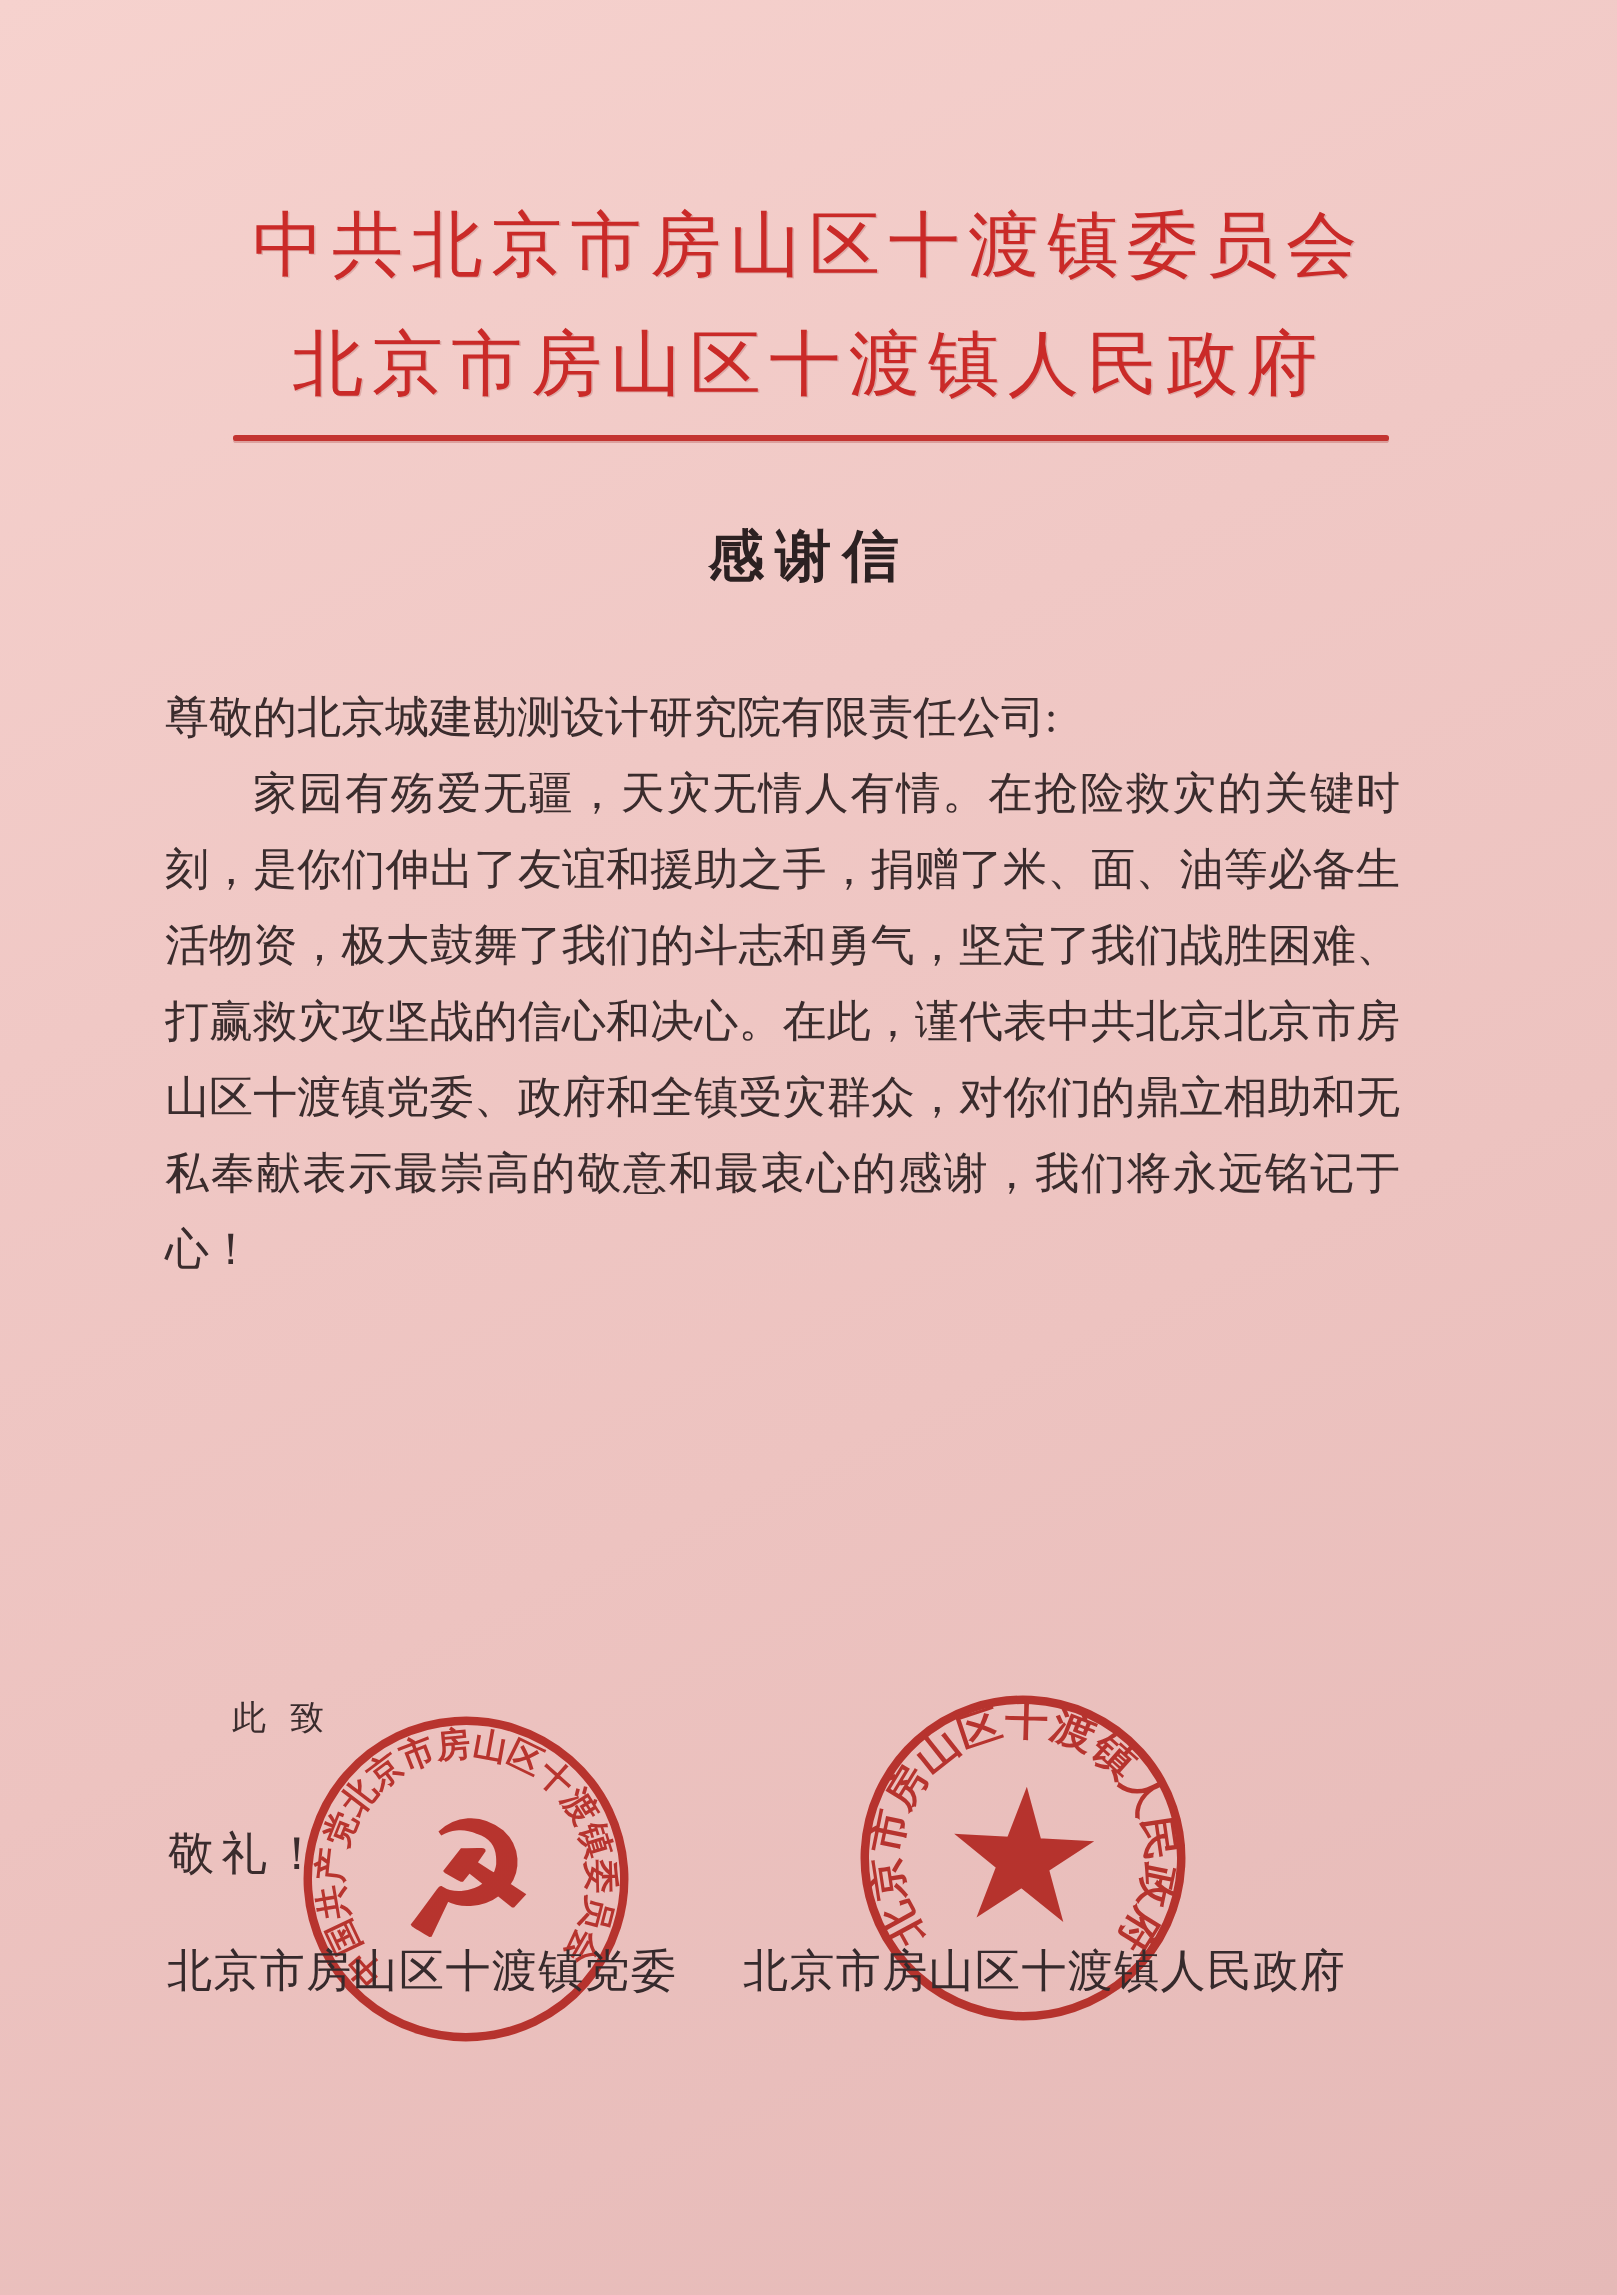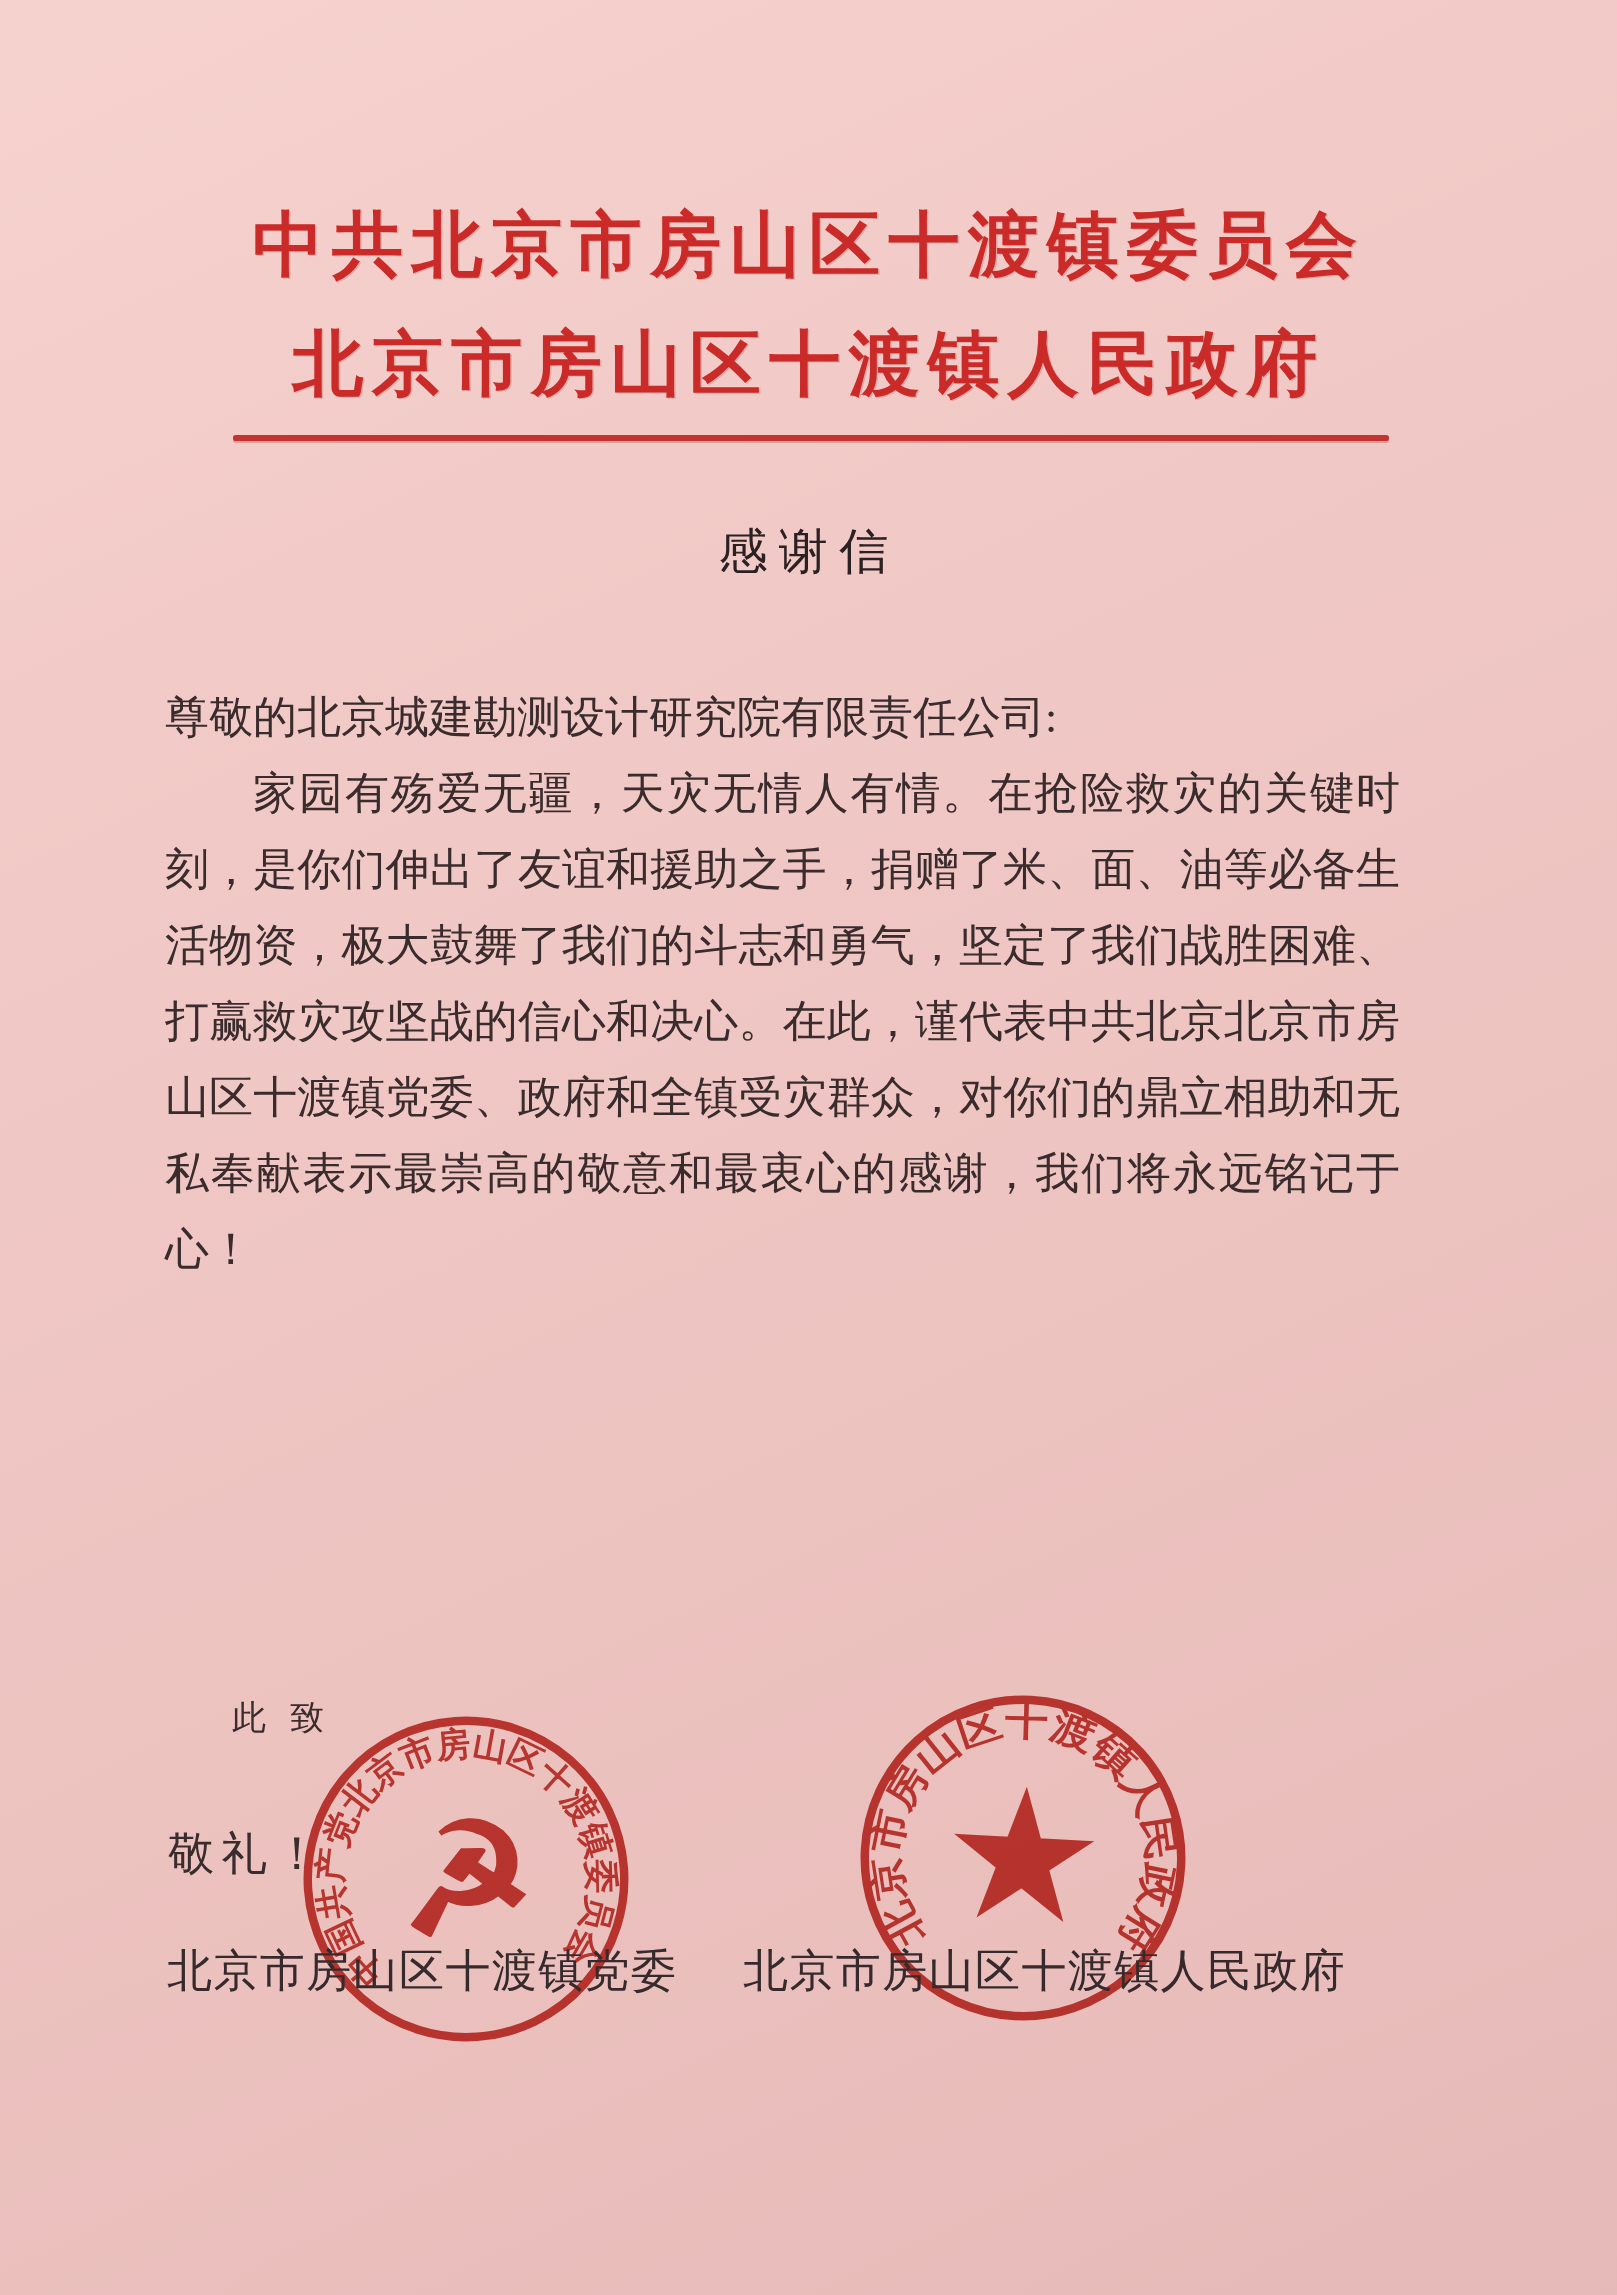--- a/index.html
+++ b/index.html
@@ -13,21 +13,21 @@
     overflow: hidden;
     background: linear-gradient(155deg, #f6d2ce 0%, #f0c8c5 35%, #edc3c0 60%, #e5b9b7 100%);
   }
 
   
   .org-line {
     position: absolute;
     left: 0;
     width: 100%;
     text-align: center;
-    font-weight: bold;
+    font-weight: normal;
     font-size: 71px;
     letter-spacing: 8.5px;
     color: #ca2a28;
     text-shadow: 1.4px 1.4px 0 rgba(120,20,20,0.18);
     white-space: nowrap;
   }
   .org-line-1 { top: 198px; }
   .org-line-2 { top: 317px; }
   .head-rule {
     position: absolute;
@@ -40,22 +40,22 @@
     box-shadow: 0 2.1px 0 rgba(150,30,30,0.25);
   }
 
   
   .letter-title {
     position: absolute;
     top: 519px;
     left: 0;
     width: 100%;
     text-align: center;
-    font-size: 49px;
-    font-weight: normal;
+    font-size: 56px;
+    font-weight: bold;
     letter-spacing: 11.3px;
     color: #2c2122;
   }
 
   
   .letter-body {
     position: absolute;
     top: 680px;
     left: 165px;
     width: 1235px;

